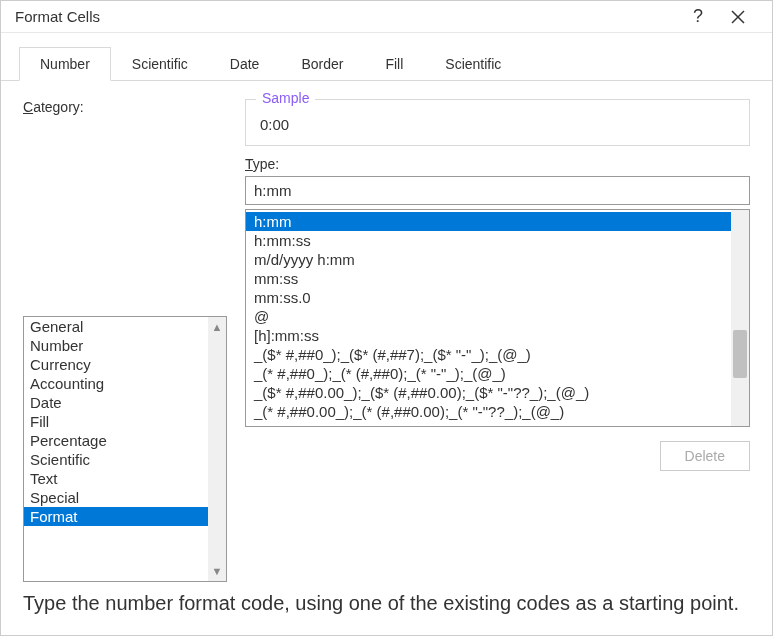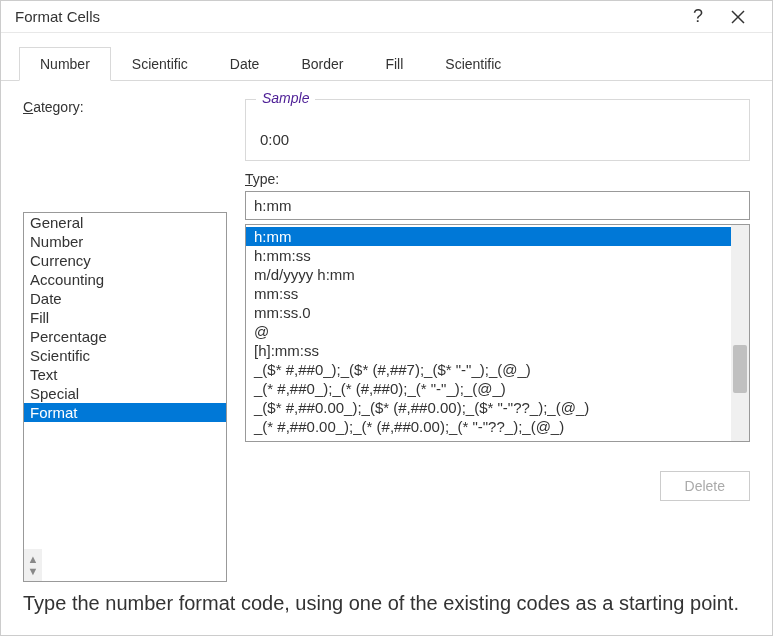--- a/index.html
+++ b/index.html
@@ -90,24 +90,23 @@
     .label {
       font-size: 14px;
       color: #333;
       margin-bottom: 4px;
     }
     .label .underline {
       text-decoration: underline;
     }
     .category-box {
       border: 1px solid #999;
-      height: 370px;
-      display: flex;
-      overflow: hidden;
-      flex-direction: column;
+      height: 266px;
+      display: flex;
+      overflow: hidden;
     }
     .category-list {
       flex: 1;
       overflow: hidden;
     }
     .category-item {
       padding: 1px 6px;
       font-size: 15px;
       color: #333;
       cursor: pointer;
@@ -141,28 +140,26 @@
       margin-bottom: 10px;
       position: relative;
     }
     .sample-label {
       position: absolute;
       top: -10px;
       left: 10px;
       background: #ffffff;
       padding: 0 6px;
       font-size: 14px;
-      color: #4c1d95;
-      font-style: italic;
+      color: #8b5cf6;
     }
     .sample-value {
       padding-top: 6px;
       font-size: 15px;
       color: #333;
-      margin-top: 15px;
     }
     .type-input {
       width: 100%;
       border: 1px solid #999;
       padding: 5px 8px;
       font-size: 15px;
       color: #333;
       margin-bottom: 4px;
       font-family: inherit;
     }
@@ -208,21 +205,20 @@
       margin-top: 14px;
     }
     .delete-btn {
       padding: 6px 24px;
       border: 1px solid #cccccc;
       background: #ffffff;
       color: #aaaaaa;
       font-size: 14px;
       font-family: inherit;
       cursor: default;
-      margin-top: 15px;
     }
     .hint-text {
       padding: 0 22px 20px 22px;
       font-size: 20px;
       color: #333;
     }
   </style>
 </head>
 <body>
 

